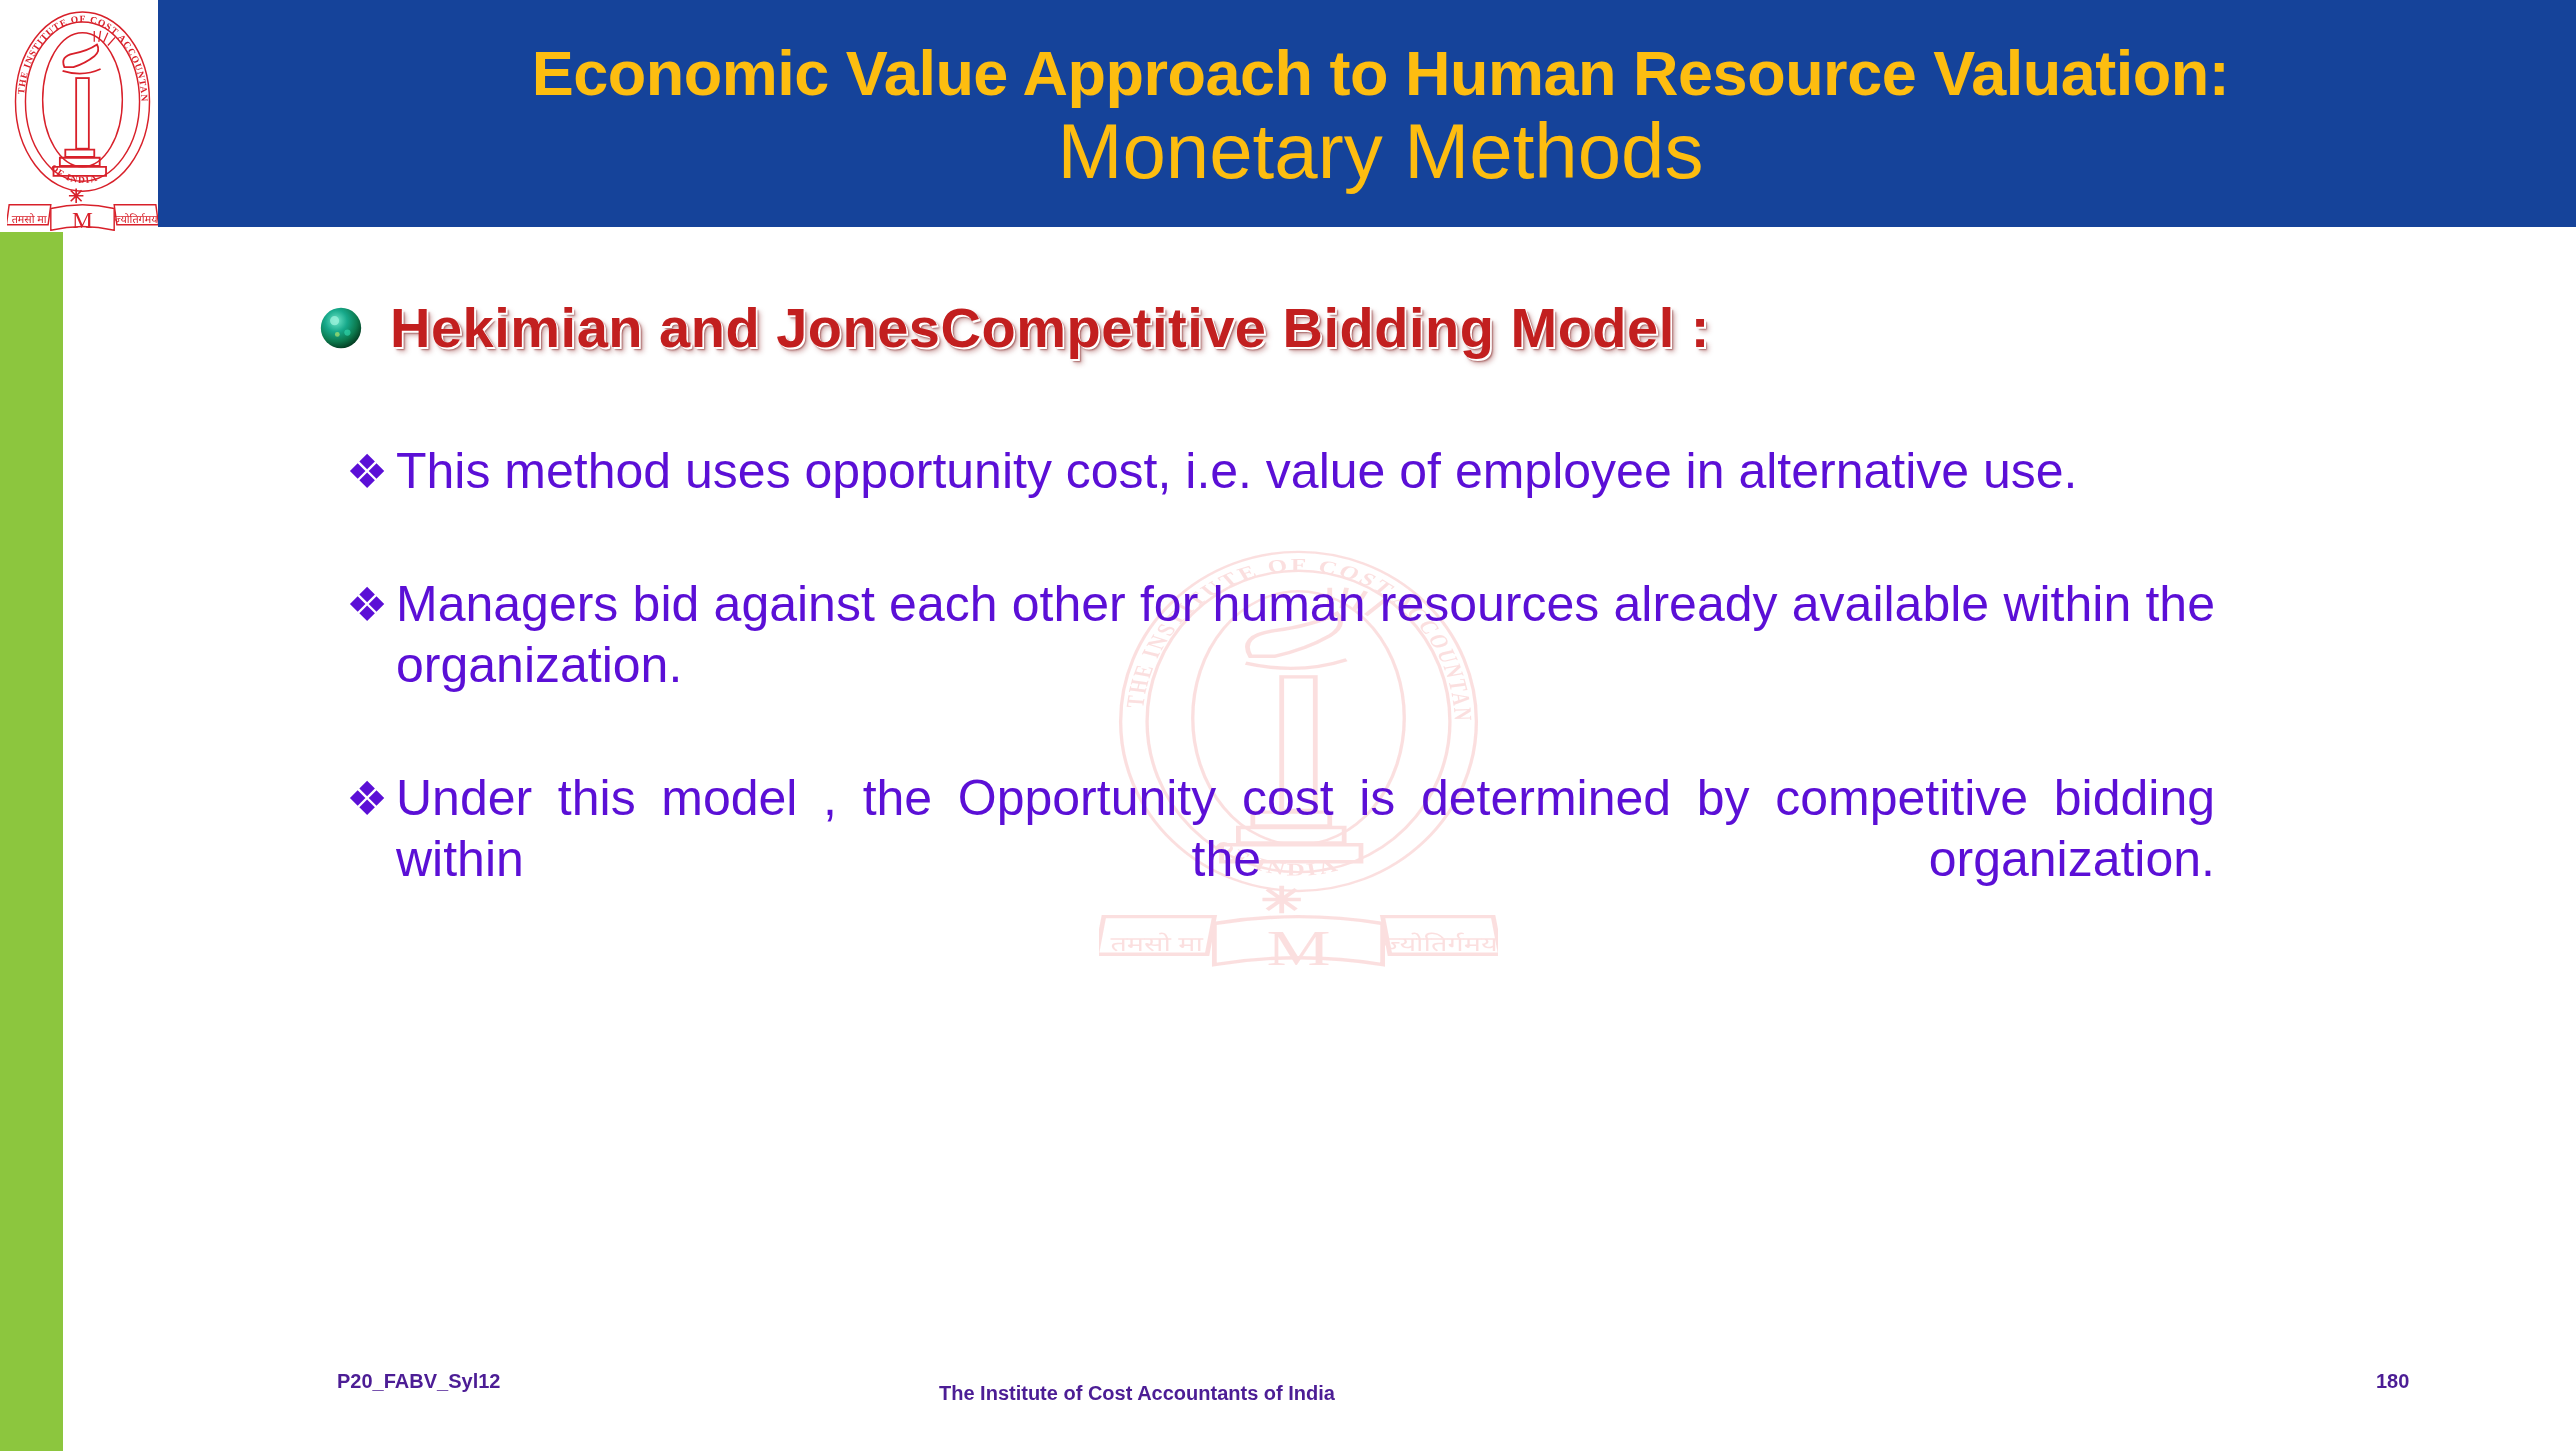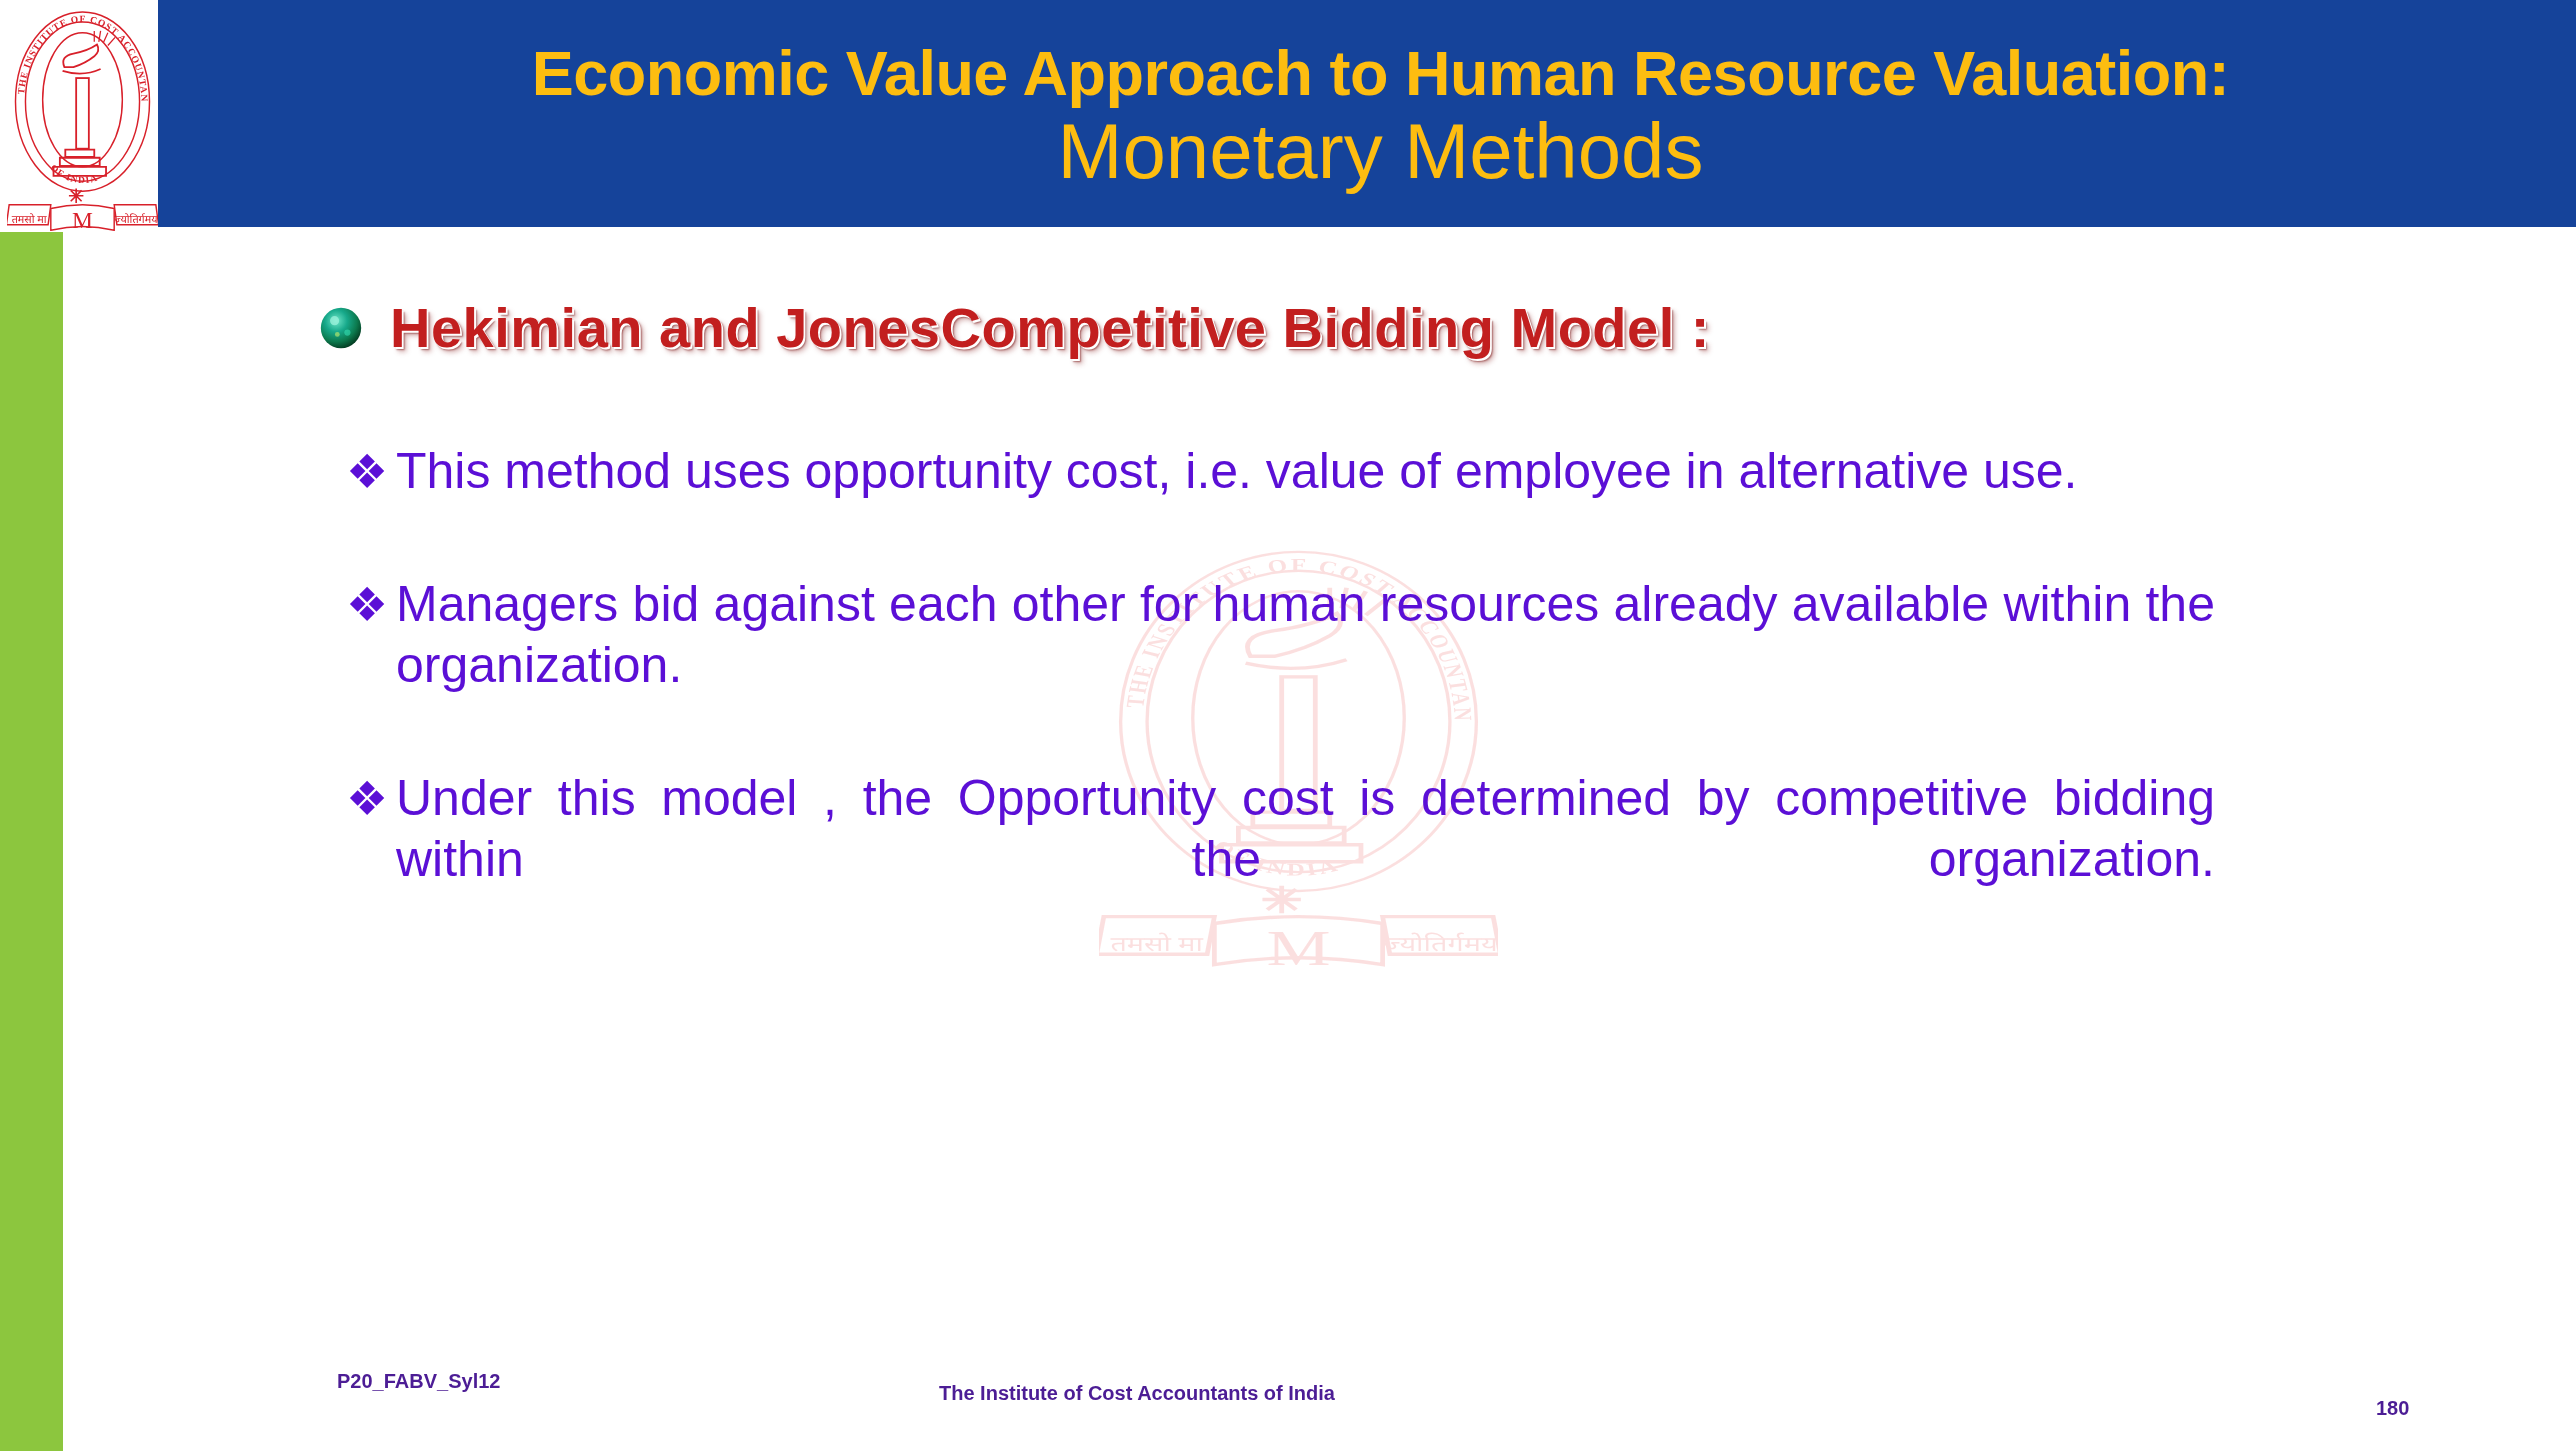--- a/index.html
+++ b/index.html
@@ -178,21 +178,21 @@
   }
   .footer-text {
     position: absolute;
     color: #4c1d95;
     font-size: 20px;
     font-weight: bold;
     white-space: nowrap;
   }
   #footer-code   { left: 337px;  top: 9px; }
   #footer-center { left: 939px; top: 9px; margin-top: 12px; }
-  #footer-page   { left: 2376px; top: 9px; margin-top: 27px; }
+  #footer-page   { left: 2376px; top: 9px; }
 </style>
 </head>
 <body>
 
 <div id="slide">
 
   <div id="header-band"></div>
 
   <div id="header-title-block">
     <div class="title-line-1">Economic Value Approach to Human Resource Valuation:</div>

